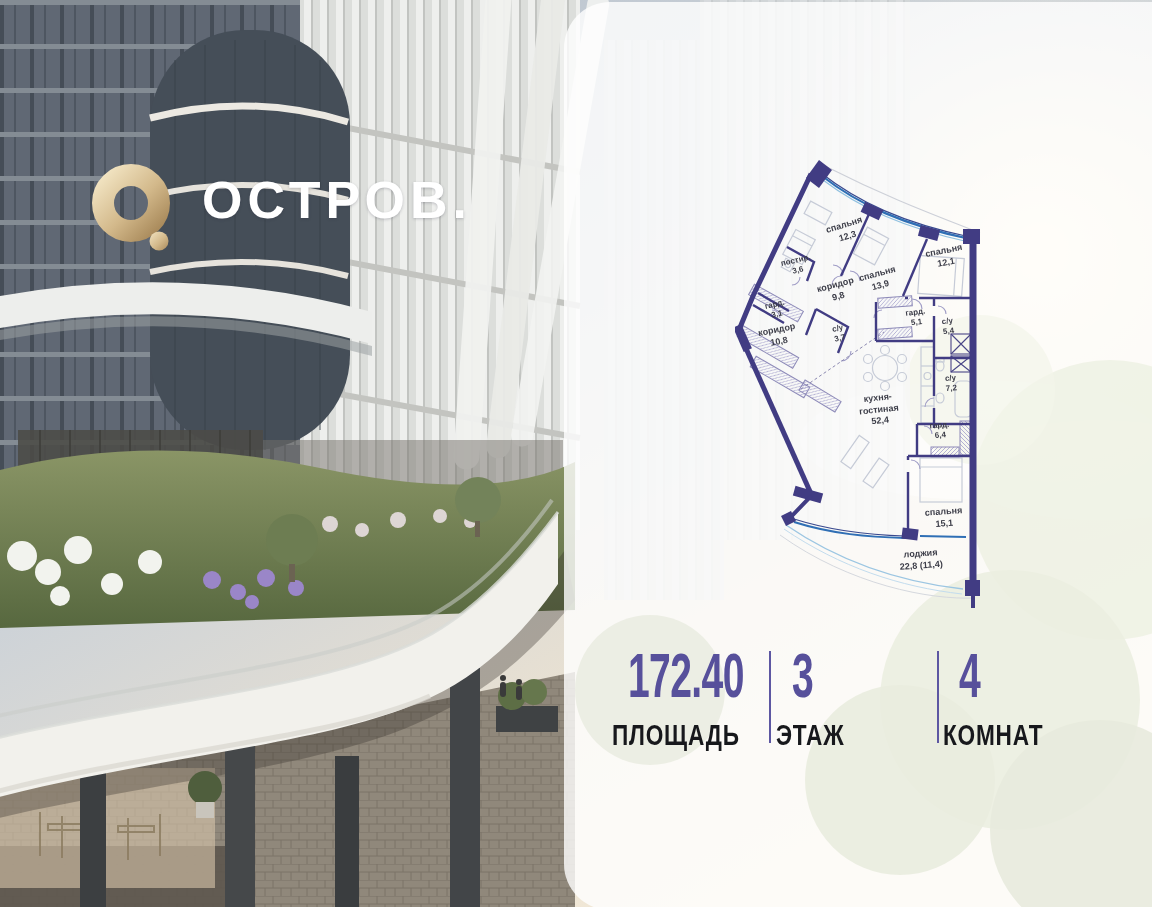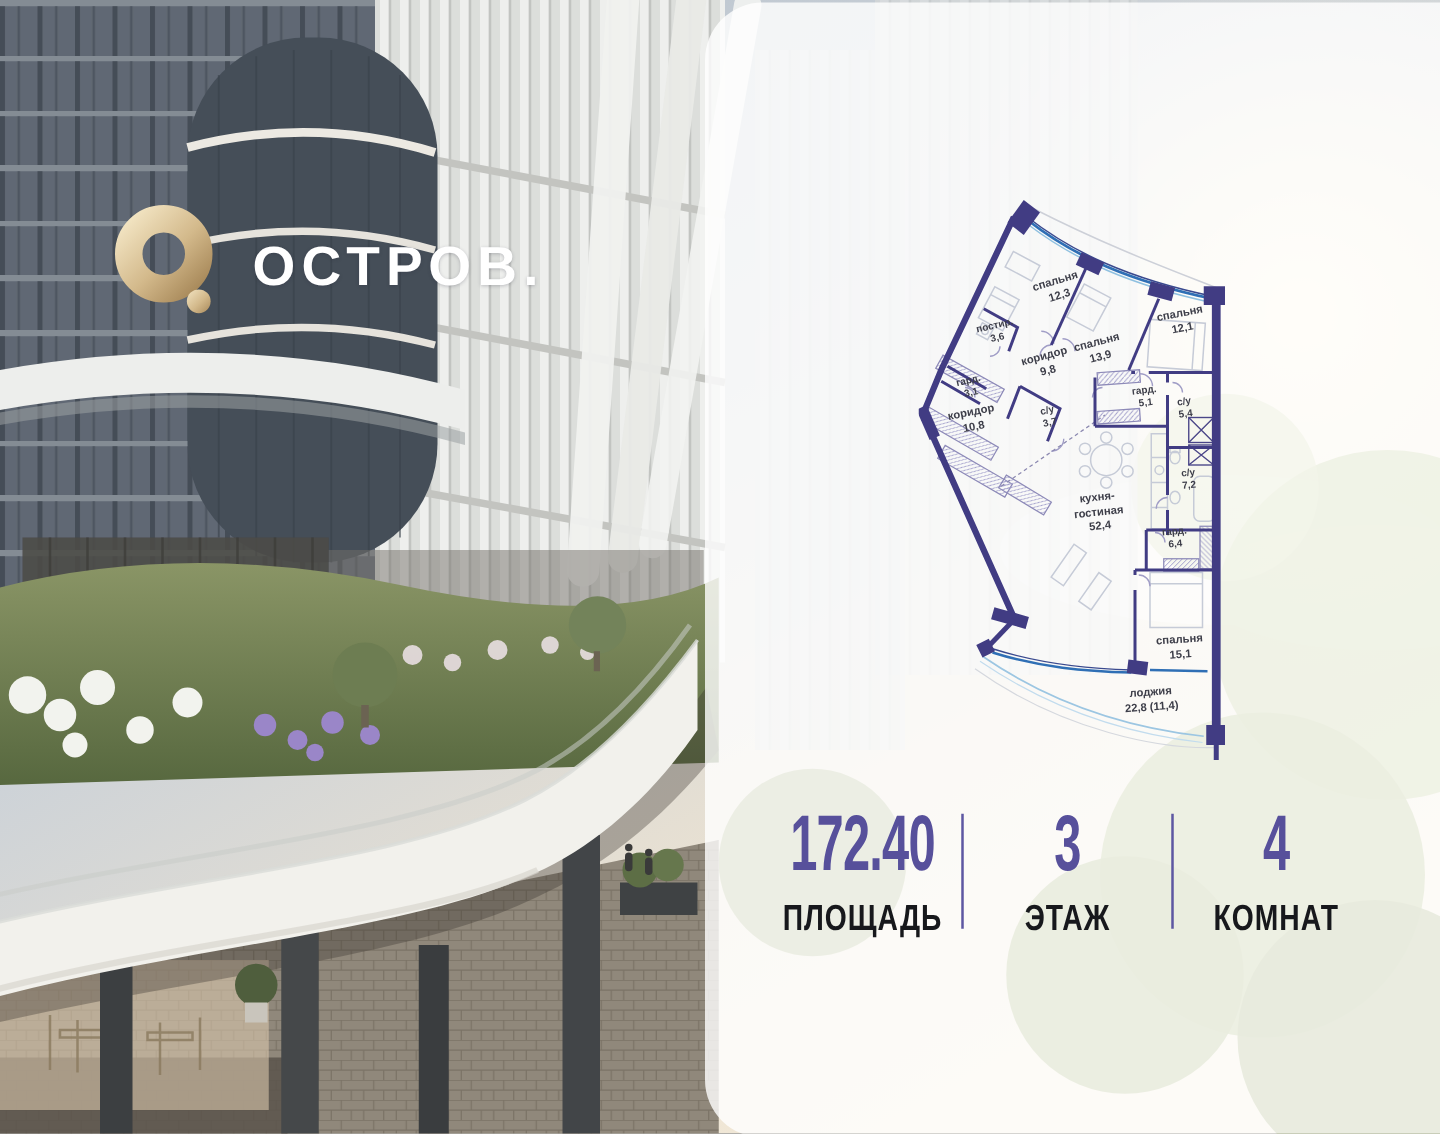--- a/index.html
+++ b/index.html
@@ -5,33 +5,33 @@
   html,body{margin:0;padding:0;background:#222;}
   #stage{position:relative;width:1152px;height:907px;overflow:hidden;
          font-family:"Liberation Sans",sans-serif;background:#c7cdd3;}
   #bg{position:absolute;left:0;top:0;}
   
   #panel{position:absolute;left:564px;top:2px;width:660px;height:908px;
          background:rgba(255,255,255,.80);border-radius:46px;}
   
   #logo{position:absolute;left:88px;top:158px;width:420px;height:110px;}
   #ring{position:absolute;left:0;top:0;}
-  #brand{position:absolute;left:114px;top:34px;font-weight:700;font-size:44px;
+  #brand{position:absolute;left:114px;top:16px;font-weight:700;font-size:52px;
          line-height:1;color:#ffffff;letter-spacing:5px;white-space:nowrap;
          text-shadow:0 1px 3px rgba(40,40,60,.25);}
   
   #plan{position:absolute;left:735px;top:150px;width:272px;height:465px;}
   #plan svg{position:absolute;left:0;top:0;}
   #plan-labels{position:absolute;left:0;top:0;width:272px;height:465px;}
   .room-label{position:absolute;text-align:center;white-space:nowrap;
               font-size:9px;line-height:1.3;font-weight:600;color:#3d3e49;}
   .room-label.small{font-size:8px;}
   .room-label .rarea{font-weight:600;}
   
-  .stat{position:absolute;top:644px;width:200px;text-align:center;}
+  .stat{position:absolute;top:644px;width:200px;}
   .stat-value{display:block;font-weight:700;font-size:63px;line-height:1;
               color:#57509B;transform:scaleX(.62);letter-spacing:-1px;}
   .stat-label{display:block;margin-top:14px;font-weight:700;font-size:29px;
               line-height:1;color:#17181c;transform:scaleX(.78);letter-spacing:1px;}
   .stat-divider{position:absolute;top:651px;width:2px;height:92px;background:#5d57a2;}
 </style>
 </head>
 <body>
 
 <div id="stage">

